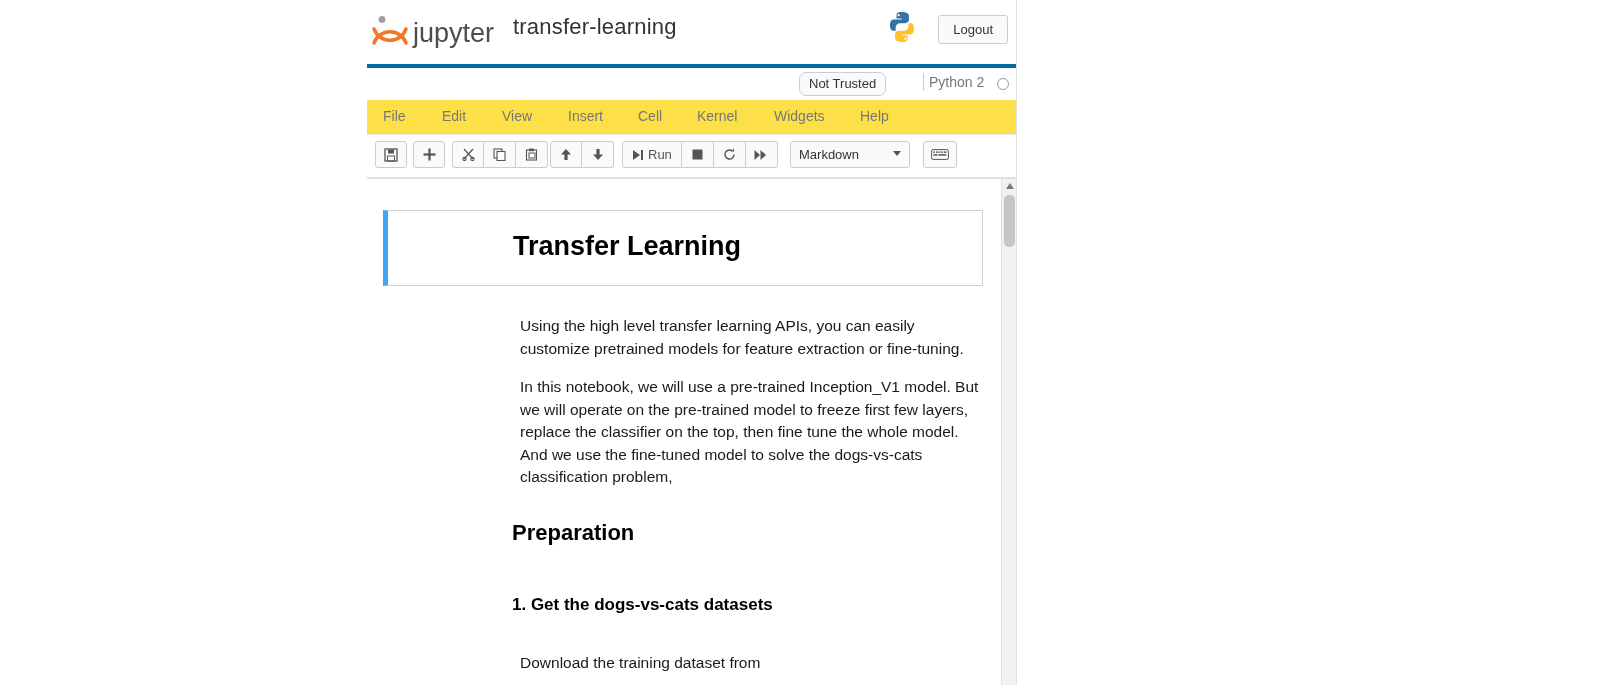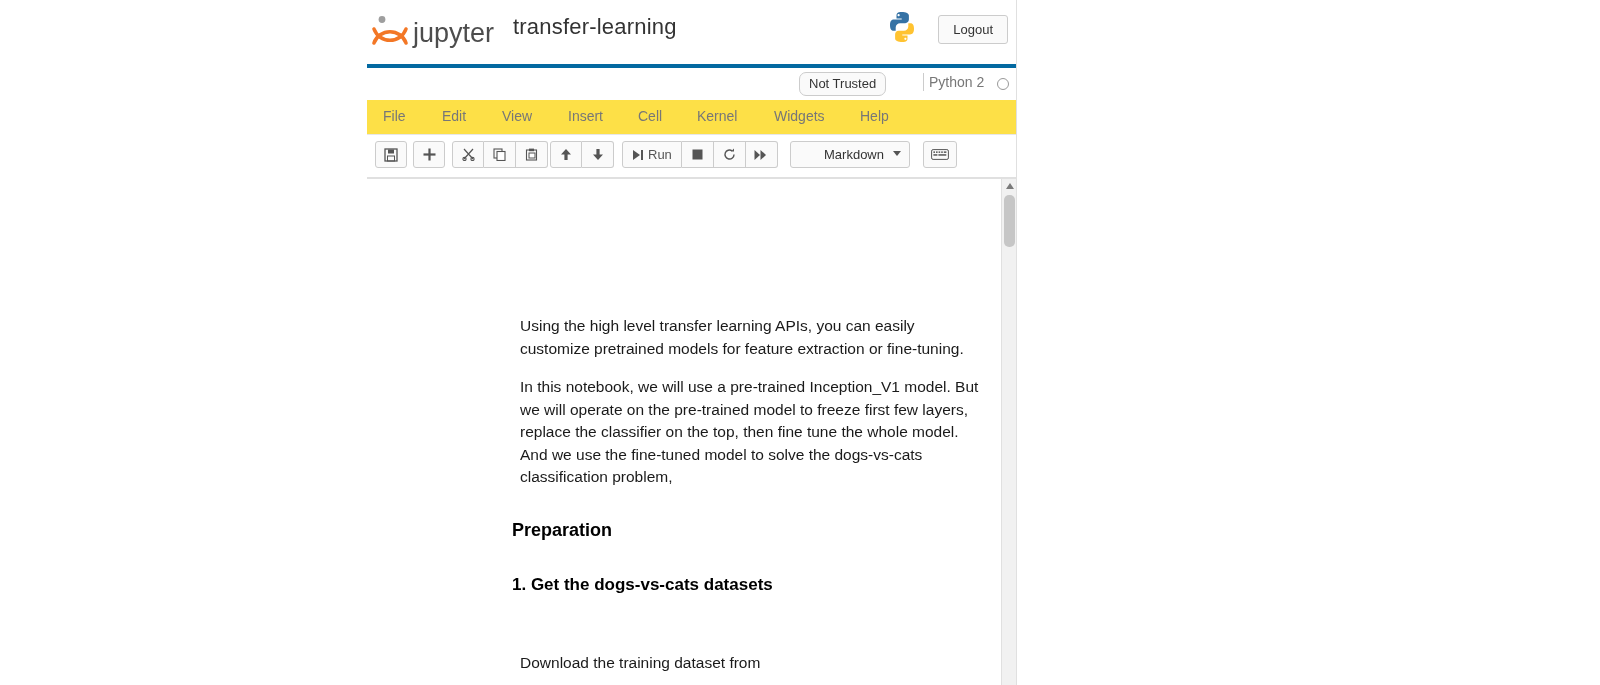--- a/index.html
+++ b/index.html
@@ -129,21 +129,20 @@
     cursor: pointer;
     padding: 2px 4px;
   }
 
   
   .toolbar {
     position: relative;
     height: 42px;
     background: #ffffff;
     border-bottom: 1px solid #e0e0e0;
-    text-align: center;
   }
   .tb-group {
     position: absolute;
     top: 6px;
     display: flex;
   }
   .tb-btn {
     width: 32px;
     height: 27px;
     background: #fafafa;
@@ -269,21 +268,21 @@
     width: 460px;
     margin: 8px;
     font-size: 15.5px;
     line-height: 22.5px;
     color: #1a1a1a;
   }
   h2.sec {
     position: absolute;
     left: 145px;
     margin: 0;
-    font-size: 18px;
+    font-size: 22px;
     font-weight: bold;
     color: #000;
   }
   h3.subsec {
     position: absolute;
     left: 145px;
     margin: 0;
     font-size: 17px;
     font-weight: bold;
     color: #000;
@@ -435,28 +434,31 @@
         <rect x="10.2" y="2.4" width="1.6" height="1.5" fill="#555"></rect>
         <rect x="12.8" y="2.4" width="2.6" height="1.5" fill="#555"></rect>
         <rect x="2.4" y="5.2" width="4" height="1.5" fill="#555"></rect>
         <rect x="7.4" y="5.2" width="7.9" height="1.5" fill="#555"></rect>
       </svg>
     </div>
   </div>
 
   <div class="nb-body">
 
+    <div class="cell-selected">
+      <h1 class="title" style="position:absolute; left:125px; top:20px;">Transfer Learning</h1>
+    </div>
 
     <p class="para" style="top:128px;">Using the high level transfer learning APIs, you can easily customize pretrained models for feature extraction or fine-tuning.</p>
 
     <p class="para" style="top:189px;">In this notebook, we will use a pre-trained Inception_V1 model. But we will operate on the pre-trained model to freeze first few layers, replace the classifier on the top, then fine tune the whole model. And we use the fine-tuned model to solve the dogs-vs-cats classification problem,</p>
 
     <h2 class="sec" style="top:341px;">Preparation</h2>
 
-    <h3 class="subsec" style="top:396px;">1. Get the dogs-vs-cats datasets</h3>
+    <h3 class="subsec" style="top:416px;">1. Get the dogs-vs-cats datasets</h3>
 
     <p class="para" style="top:465px;">Download the training dataset from</p>
 
     <div class="scroll-track">
       <div class="scroll-arrow up"></div>
       <div class="scroll-thumb"></div>
     </div>
   </div>
 
 </div>

